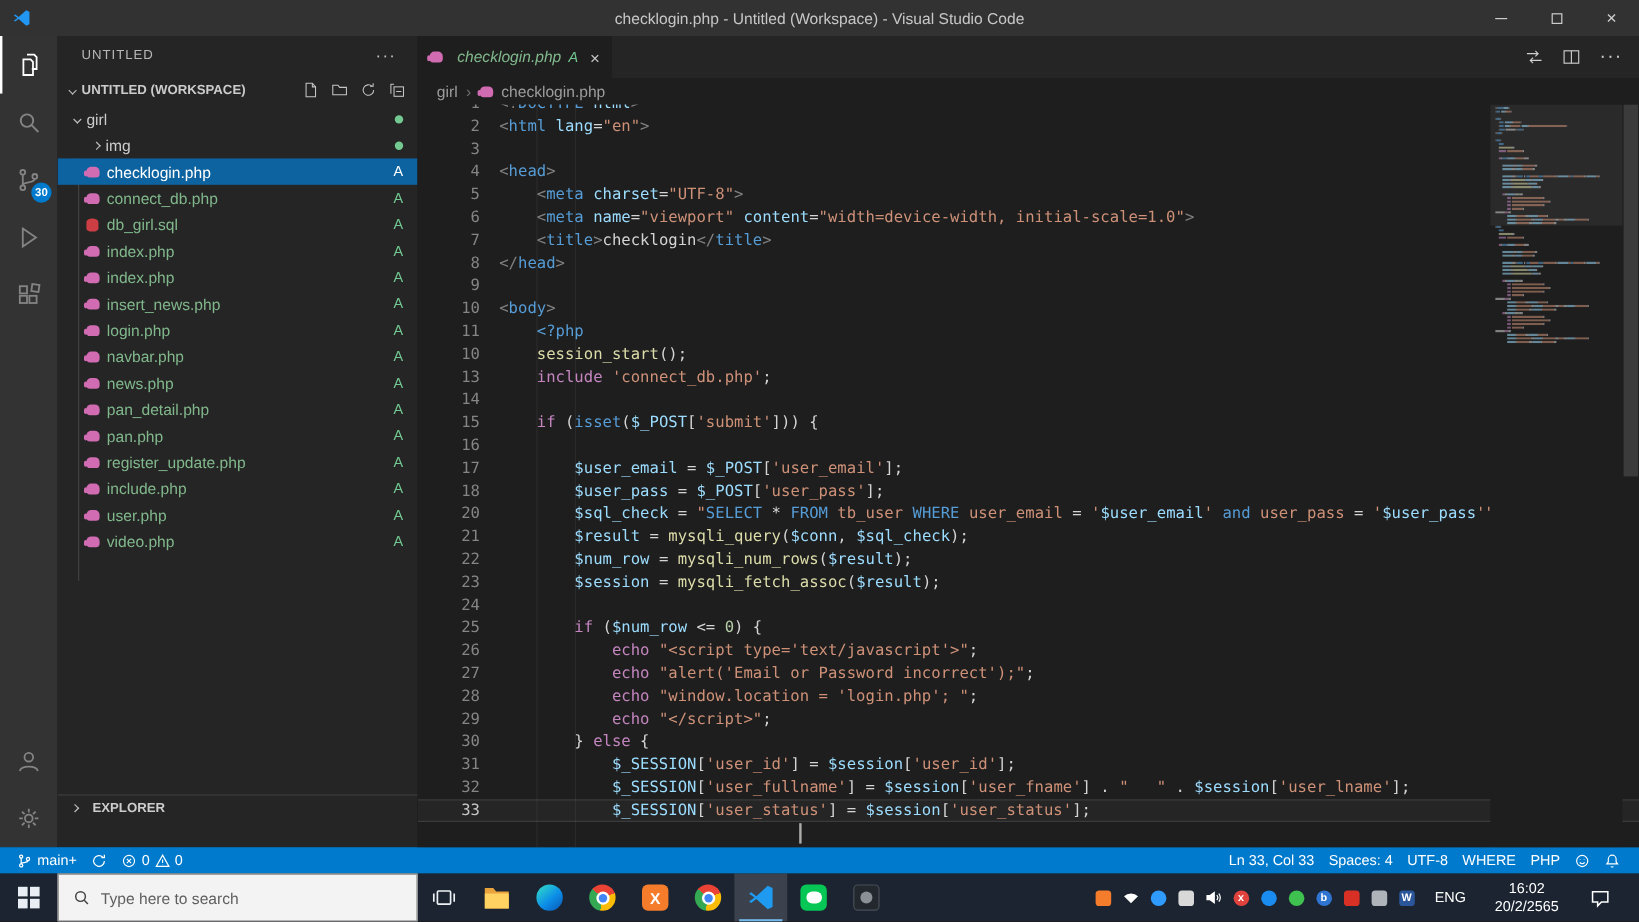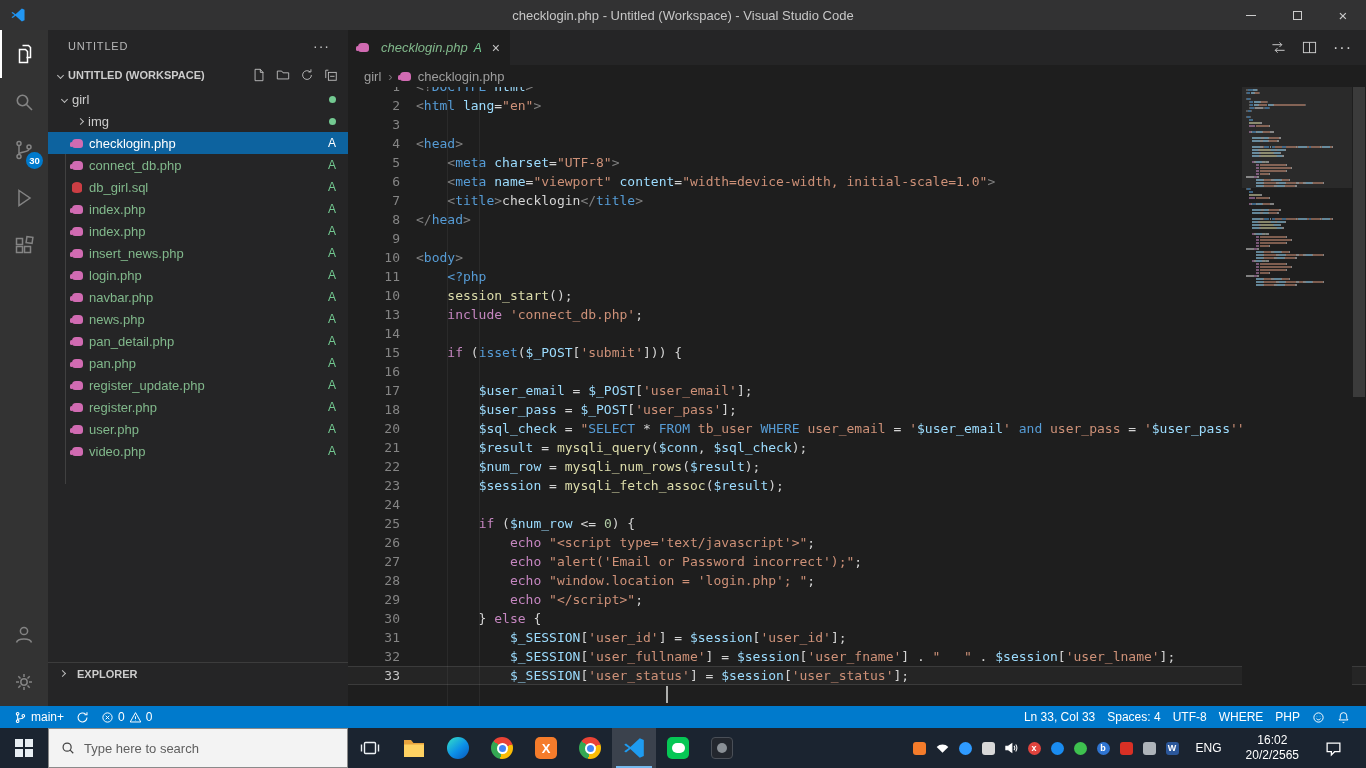--- a/index.html
+++ b/index.html
@@ -336,21 +336,21 @@
             <span style="width: 24px; flex: 0 0 auto;"></span>
             <span class="icon-php"></span>
             <span class="label name-added">register_update.php</span>
             <span class="right">
               <span class="badge-a">A</span>
             </span>
           </div>
           <div class="row">
             <span style="width: 24px; flex: 0 0 auto;"></span>
             <span class="icon-php"></span>
-            <span class="label name-added">register.php</span>
+            <span class="label name-added">include.php</span>
             <span class="right">
               <span class="badge-a">A</span>
             </span>
           </div>
           <div class="row">
             <span style="width: 24px; flex: 0 0 auto;"></span>
             <span class="icon-php"></span>
             <span class="label name-added">user.php</span>
             <span class="right">
               <span class="badge-a">A</span>

